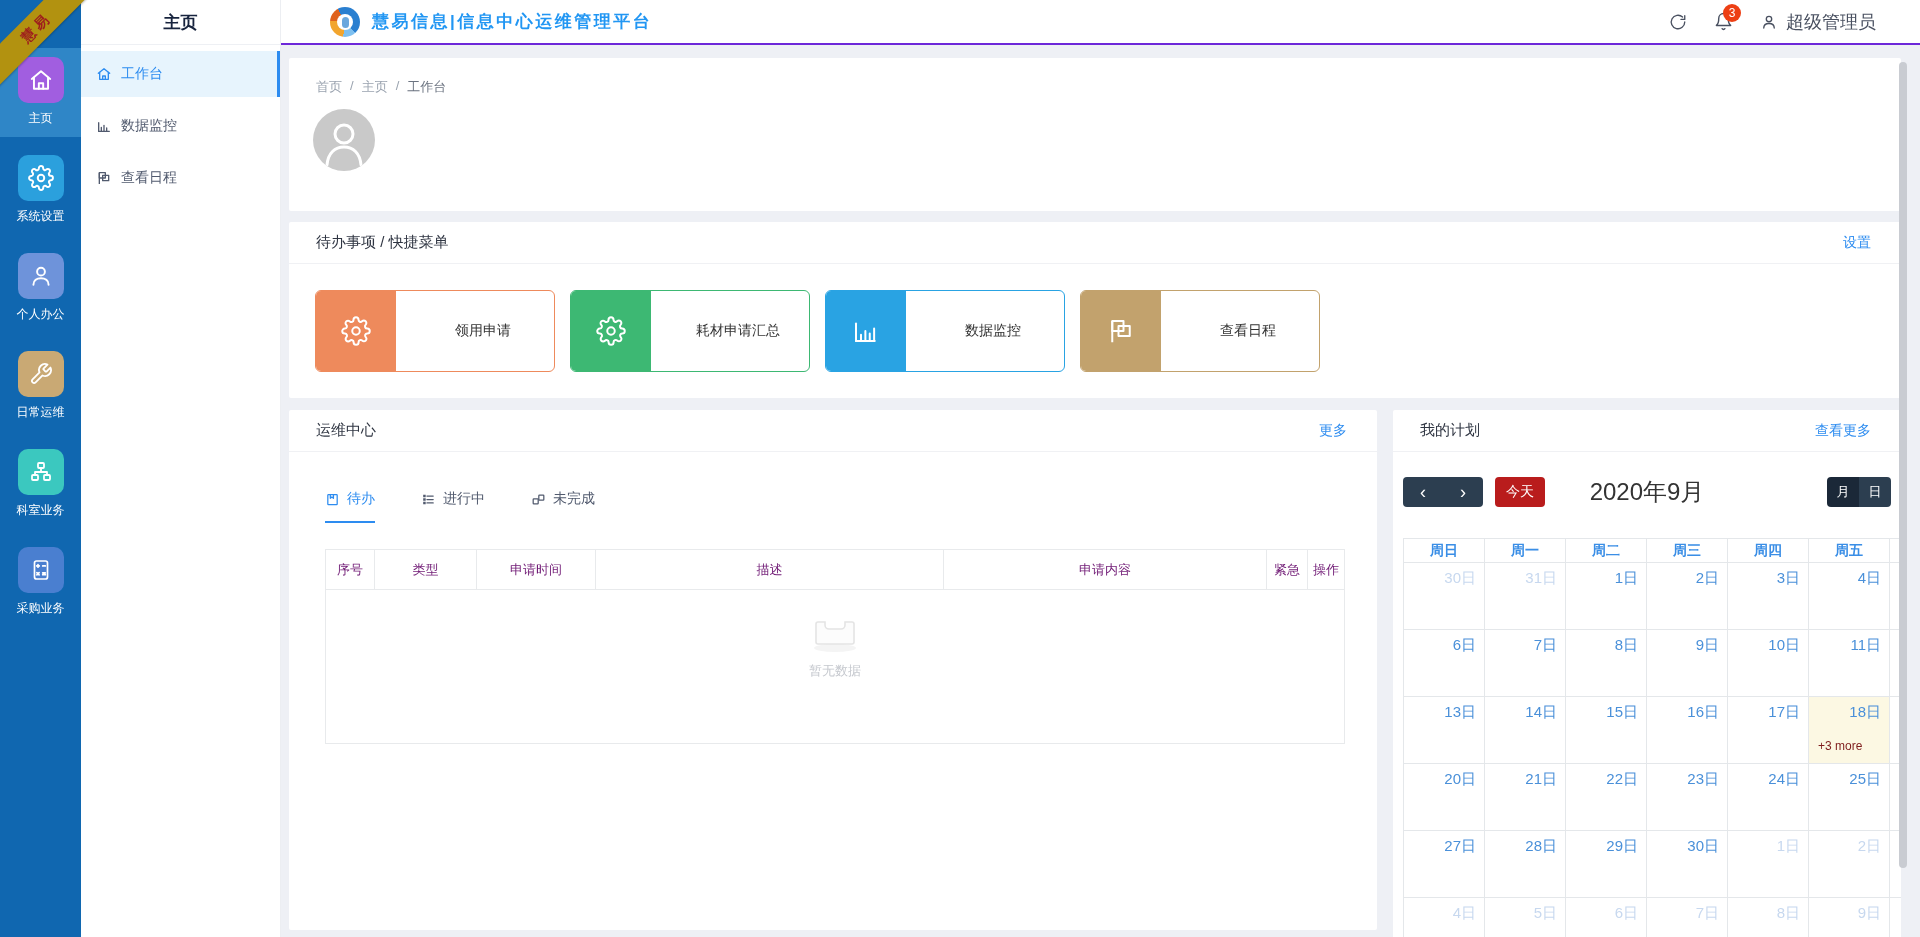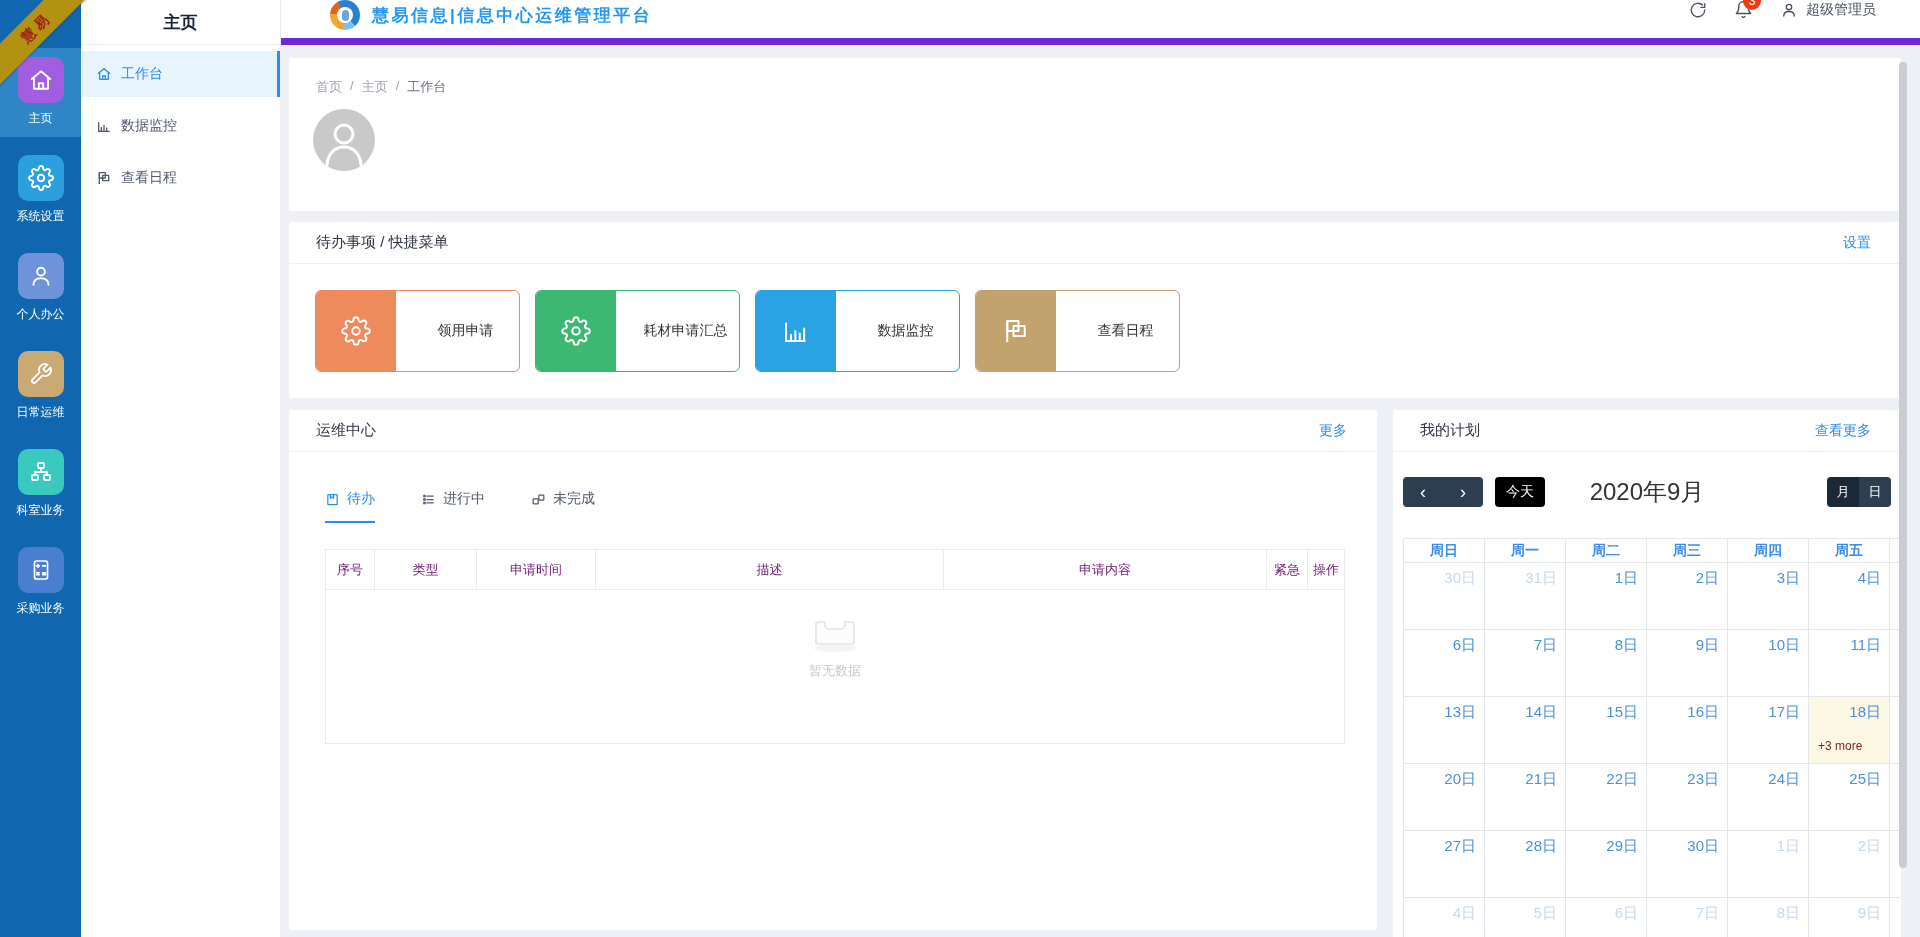--- a/index.html
+++ b/index.html
@@ -22,33 +22,33 @@
   .t4{background:#c9a974;} .t5{background:#3bc8bf;} .t6{background:#4a7fd0;}
 
   
   .submenu { position:absolute; left:81px; top:0; width:200px; height:937px; background:#fff; z-index:10; border-right:1px solid #eceef2; }
   .submenu-title { height:45px; line-height:45px; text-align:center; font-size:17px; font-weight:bold; color:#17233d; border-bottom:1px solid #eef0f4; }
   .submenu-item { height:46px; display:flex; align-items:center; gap:9px; padding-left:15px; font-size:14px; color:#515a6e; cursor:pointer; margin-top:6px; }
   .submenu-item.active { background:#e7f4fd; color:#2d8cf0; border-right:3px solid #2d8cf0; }
   .submenu-item svg { flex:0 0 auto; }
 
   
-  .top-header { position:absolute; left:281px; top:0; width:1639px; height:45px; background:#fff; border-bottom:7px solid #6d28d9; display:flex; align-items:flex-start; z-index:9; }
+  .top-header { position:absolute; left:281px; top:0; width:1639px; height:45px; background:#fff; border-bottom:2px solid #6d28d9; display:flex; align-items:center; z-index:9; }
   .brand { display:flex; align-items:center; gap:12px; margin-left:49px; }
   .logo-circle { width:30px; height:30px; border-radius:50%; position:relative;
     background:conic-gradient(#2a7fd0 0 38%, #7ec0f0 38% 52%, #f2a52e 52% 76%, #df621e 76% 92%, #2a7fd0 92%); }
   .logo-circle::after { content:""; position:absolute; inset:7px; border-radius:50%; background:#fff; }
   .logo-circle::before { content:""; position:absolute; left:12px; top:10px; width:7px; height:11px; border-radius:4px; background:#6aa7dd; z-index:1; }
   .brand-title { font-size:17px; font-weight:bold; color:#2196f3; letter-spacing:2.5px; }
   .header-right { margin-left:auto; margin-right:44px; display:flex; align-items:center; gap:27px; color:#495060; }
   .hr-icon { cursor:pointer; position:relative; color:#495060; }
   .badge { position:absolute; top:-8px; left:9px; min-width:18px; height:18px; padding:0 4px; background:#ed3f14; color:#fff;
     border-radius:9px; font-size:12px; display:flex; align-items:center; justify-content:center; }
   .user-chip { display:flex; align-items:center; gap:8px; cursor:pointer; }
-  .username { font-size:14px; color:#495060; }
+  .username { font-size:18px; color:#495060; }
 
   
   .content { position:absolute; left:281px; top:45px; width:1639px; height:892px; }
   .card { position:absolute; background:#fff; border-radius:2px; }
   .card-a { left:8px; top:13px; width:1612px; height:153px; }
   .card-b { left:8px; top:177px; width:1612px; height:176px; }
   .card-c { left:8px; top:365px; width:1088px; height:520px; }
   .card-d { left:1112px; top:365px; width:508px; height:539px; overflow:hidden; }
 
   .crumbs { padding:20px 0 0 27px; font-size:13px; color:#9aa3af; display:flex; gap:8px; }
@@ -57,21 +57,21 @@
   .greet-row { display:flex; align-items:center; gap:33px; margin:13px 0 0 24px; }
   .avatar { width:62px; height:62px; border-radius:50%; background:#c9c9c9; display:flex; align-items:center; justify-content:center; color:#fff; overflow:hidden; }
   .greet-msg { font-size:19px; color:#3b4254; }
   .greet-sub { font-size:13px; color:#9aa3af; margin-top:16px; }
 
   .sec-head { height:42px; display:flex; align-items:center; padding:0 30px 0 27px; border-bottom:1px solid #f0f1f4; }
   .sec-title { font-size:15px; color:#2f3542; }
   .sec-link { margin-left:auto; font-size:14px; color:#2d8cf0; cursor:pointer; }
 
   .qcards { display:flex; gap:15px; margin:26px 0 0 26px; }
-  .qcard { width:205px; height:82px; border:1px solid; border-radius:6px; background:#fff; display:flex; overflow:hidden; cursor:pointer;gap:16px; }
+  .qcard { width:240px; height:82px; border:1px solid; border-radius:6px; background:#fff; display:flex; overflow:hidden; cursor:pointer;gap:16px; }
   .qicon { width:80px; flex:0 0 80px; display:flex; align-items:center; justify-content:center; color:#fff; }
   .qlabel { flex:1; display:flex; align-items:center; justify-content:center; font-size:14px; color:#333; }
   .qc1 { border-color:#ee8a5c; } .qc1 .qicon { background:#ee8a5c; }
   .qc2 { border-color:#3db873; } .qc2 .qicon { background:#3db873; }
   .qc3 { border-color:#29a3e3; } .qc3 .qicon { background:#29a3e3; }
   .qc4 { border-color:#c2a26d; } .qc4 .qicon { background:#c2a26d; }
 
   
   .tabs { display:flex; gap:46px; margin:38px 0 0 36px; }
   .tab { display:flex; align-items:center; gap:7px; font-size:14px; color:#515a6e; padding-bottom:13px; border-bottom:2px solid transparent; cursor:pointer; }
@@ -81,21 +81,21 @@
   .ot-col { display:flex; align-items:center; justify-content:center; font-size:13px; color:#701a75; border-right:1px solid #e8eaec; }
   .ot-col:last-child { border-right:none; }
   .c0{width:49px;} .c1{width:102px;} .c2{width:119px;} .c3{width:323px;} .c4{width:348px;} .c5{width:41px;} .c6{flex:1;}
   .empty { position:absolute; left:0; right:0; top:58px; display:flex; flex-direction:column; align-items:center; gap:8px; }
   .empty-text { font-size:13px; color:#c5c8ce; }
 
   
   .cal-toolbar { position:relative; height:32px; margin:24px 10px 0; display:flex; align-items:center; }
   .btn-group { display:flex; background:#2c3e50; border-radius:4px; overflow:hidden; }
   .nav-btn { width:40px; height:30px; display:flex; align-items:center; justify-content:center; color:#fff; font-size:18px; cursor:pointer; }
-  .today-btn { margin-left:12px; height:30px; padding:0 11px; background:#000000; color:#fff; font-size:14px; border-radius:4px;
+  .today-btn { margin-left:12px; height:30px; padding:0 11px; background:#b91c1c; color:#fff; font-size:14px; border-radius:4px;
     display:flex; align-items:center; cursor:pointer; }
   .cal-title { position:absolute; left:50%; transform:translateX(-50%); top:0; line-height:32px; font-size:24px; font-weight:500; color:#333; }
   .view-toggle { margin-left:auto; display:flex; border-radius:4px; overflow:hidden; }
   .vt-btn { width:32px; height:30px; background:#2c3e50; color:#fff; font-size:13px; display:flex; align-items:center; justify-content:center; cursor:pointer; }
   .vt-btn.active { background:#1b2838; }
   .cal { margin:30px 0 0 10px; width:568px; }
   .cal-row { display:flex; }
   .ch { width:81px; height:25px; border:solid #e4e7ea; border-width:1px 0 1px 1px; display:flex; align-items:center; justify-content:center;
     font-size:14px; font-weight:bold; color:#3a8ee6; }
   .cc { width:81px; height:67px; border:solid #e4e7ea; border-width:0 0 1px 1px; position:relative;

